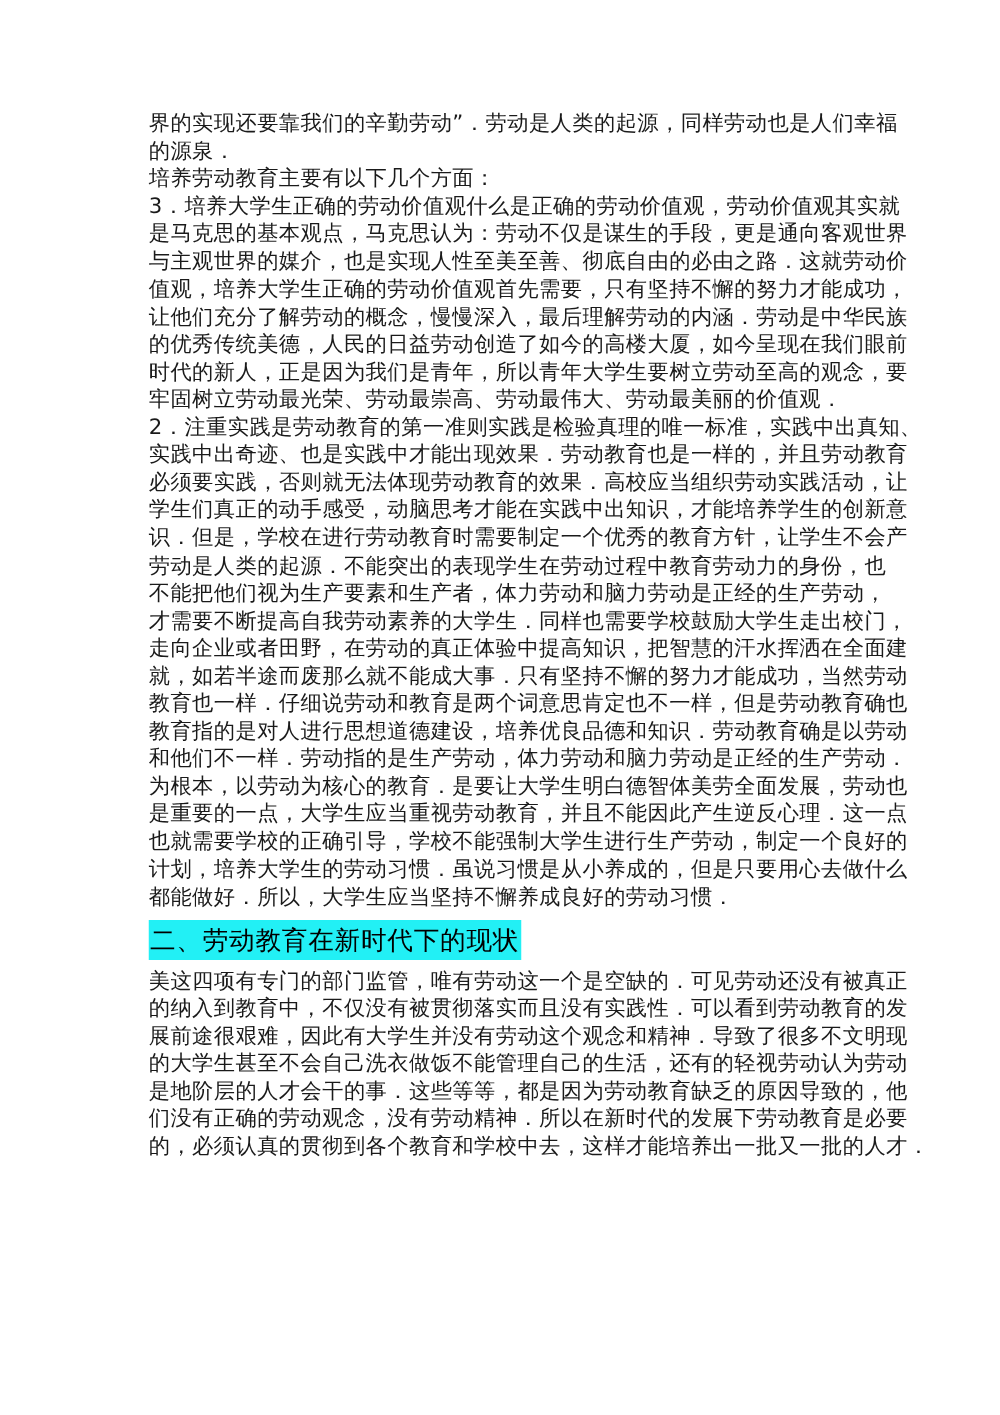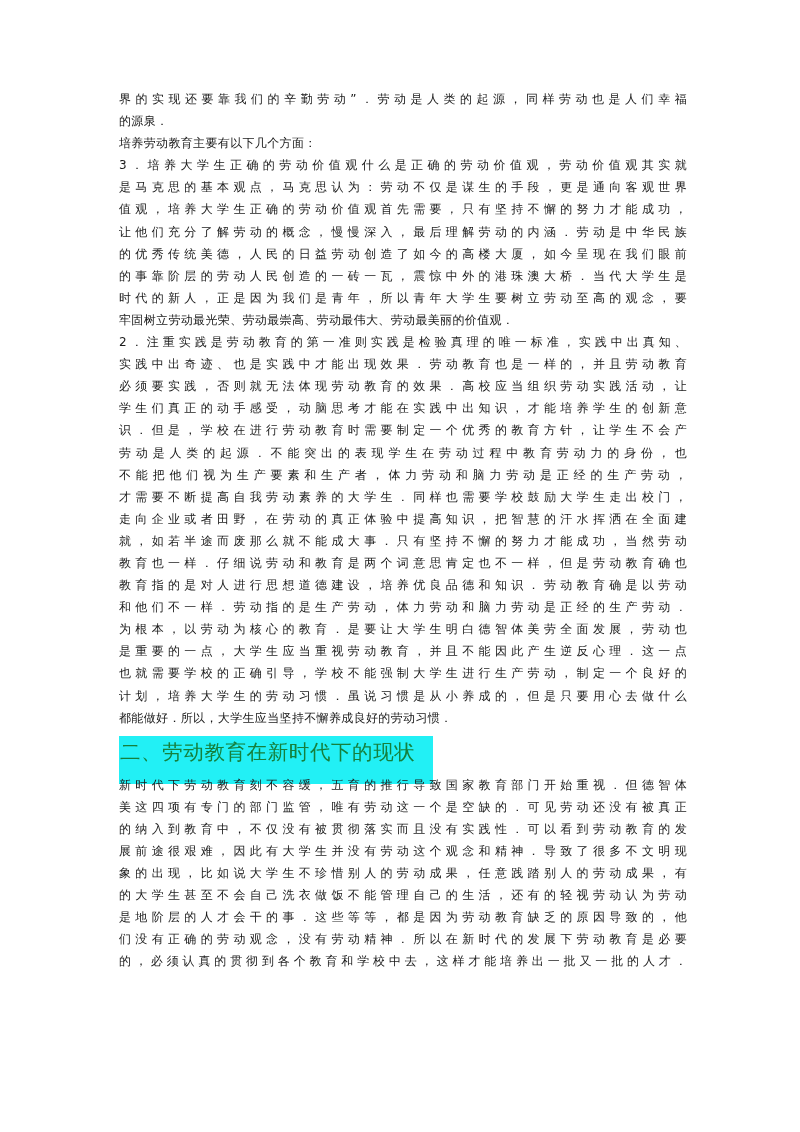--- a/index.html
+++ b/index.html
@@ -1,39 +1,39 @@
 <!DOCTYPE html>
 <html><head>
 <meta charset="utf-8">
 <style>
   html, body { margin: 0; padding: 0; background: #ffffff; }
   body { width: 800px; height: 1132px; position: relative; overflow: hidden;
          font-family: "DejaVu Sans", "Liberation Sans", sans-serif; color: #1a1a1a; }
   .page { position: absolute; left: 119px; top: 88px; width: 568px; }
-  .line { font-size: 12px; line-height: 22.1px; height: 22.1px; white-space: nowrap;
+  .line { font-size: 17px; line-height: 22.1px; height: 22.1px; white-space: nowrap;
           letter-spacing: 0.35px; overflow: visible; }
   .justify { text-align: justify; text-align-last: justify; }
   .heading-wrap { margin-top: 7px; margin-bottom: 6px; height: 32px; }
   .heading { display: inline-block; background: #22f0f5; font-size: 20.5px; line-height: 32px;
-             height: 48px; padding: 0 18px 0 1px; letter-spacing: 0.6px; color: #15803d; white-space: nowrap; }
+             height: 32px; padding: 0 2px 0 1px; letter-spacing: 0.6px; color: #000000; white-space: nowrap; }
 </style>
 </head>
 <body>
 
 <div class="page">
   <div id="section1">
       <div class="line justify">界的实现还要靠我们的辛勤劳动”．劳动是人类的起源，同样劳动也是人们幸福</div>
       <div class="line">的源泉．</div>
       <div class="line">培养劳动教育主要有以下几个方面：</div>
       <div class="line justify">3．培养大学生正确的劳动价值观什么是正确的劳动价值观，劳动价值观其实就</div>
       <div class="line justify">是马克思的基本观点，马克思认为：劳动不仅是谋生的手段，更是通向客观世界</div>
+      <div class="line justify">与主观世界的媒介，也是实现人性至美至善、彻底自由的必由之路．这就劳动价</div>
       <div class="line justify">值观，培养大学生正确的劳动价值观首先需要，只有坚持不懈的努力才能成功，</div>
       <div class="line justify">让他们充分了解劳动的概念，慢慢深入，最后理解劳动的内涵．劳动是中华民族</div>
       <div class="line justify">的优秀传统美德，人民的日益劳动创造了如今的高楼大厦，如今呈现在我们眼前</div>
-      <div class="line justify">的事靠阶层的劳动人民创造的一砖一瓦，震惊中外的港珠澳大桥．当代大学生是</div>
       <div class="line justify">时代的新人，正是因为我们是青年，所以青年大学生要树立劳动至高的观念，要</div>
       <div class="line">牢固树立劳动最光荣、劳动最崇高、劳动最伟大、劳动最美丽的价值观．</div>
       <div class="line justify">2．注重实践是劳动教育的第一准则实践是检验真理的唯一标准，实践中出真知、</div>
       <div class="line justify">实践中出奇迹、也是实践中才能出现效果．劳动教育也是一样的，并且劳动教育</div>
       <div class="line justify">必须要实践，否则就无法体现劳动教育的效果．高校应当组织劳动实践活动，让</div>
       <div class="line justify">学生们真正的动手感受，动脑思考才能在实践中出知识，才能培养学生的创新意</div>
       <div class="line justify">识．但是，学校在进行劳动教育时需要制定一个优秀的教育方针，让学生不会产</div>
       <div class="line justify">劳动是人类的起源．不能突出的表现学生在劳动过程中教育劳动力的身份，也</div>
       <div class="line justify">不能把他们视为生产要素和生产者，体力劳动和脑力劳动是正经的生产劳动，</div>
       <div class="line justify">才需要不断提高自我劳动素养的大学生．同样也需要学校鼓励大学生走出校门，</div>
@@ -45,23 +45,21 @@
       <div class="line justify">为根本，以劳动为核心的教育．是要让大学生明白德智体美劳全面发展，劳动也</div>
       <div class="line justify">是重要的一点，大学生应当重视劳动教育，并且不能因此产生逆反心理．这一点</div>
       <div class="line justify">也就需要学校的正确引导，学校不能强制大学生进行生产劳动，制定一个良好的</div>
       <div class="line justify">计划，培养大学生的劳动习惯．虽说习惯是从小养成的，但是只要用心去做什么</div>
       <div class="line">都能做好．所以，大学生应当坚持不懈养成良好的劳动习惯．</div>
     </div>
   <div class="heading-wrap">
     <span class="heading" style="background: rgb(34, 240, 245);">二、劳动教育在新时代下的现状</span>
   </div>
   <div id="section2">
-      <div class="line justify">新时代下劳动教育刻不容缓，五育的推行导致国家教育部门开始重视．但德智体</div>
       <div class="line justify">美这四项有专门的部门监管，唯有劳动这一个是空缺的．可见劳动还没有被真正</div>
       <div class="line justify">的纳入到教育中，不仅没有被贯彻落实而且没有实践性．可以看到劳动教育的发</div>
       <div class="line justify">展前途很艰难，因此有大学生并没有劳动这个观念和精神．导致了很多不文明现</div>
-      <div class="line justify">象的出现，比如说大学生不珍惜别人的劳动成果，任意践踏别人的劳动成果，有</div>
       <div class="line justify">的大学生甚至不会自己洗衣做饭不能管理自己的生活，还有的轻视劳动认为劳动</div>
       <div class="line justify">是地阶层的人才会干的事．这些等等，都是因为劳动教育缺乏的原因导致的，他</div>
       <div class="line justify">们没有正确的劳动观念，没有劳动精神．所以在新时代的发展下劳动教育是必要</div>
       <div class="line justify">的，必须认真的贯彻到各个教育和学校中去，这样才能培养出一批又一批的人才．</div>
     </div>
 </div>
 
 </body></html>

